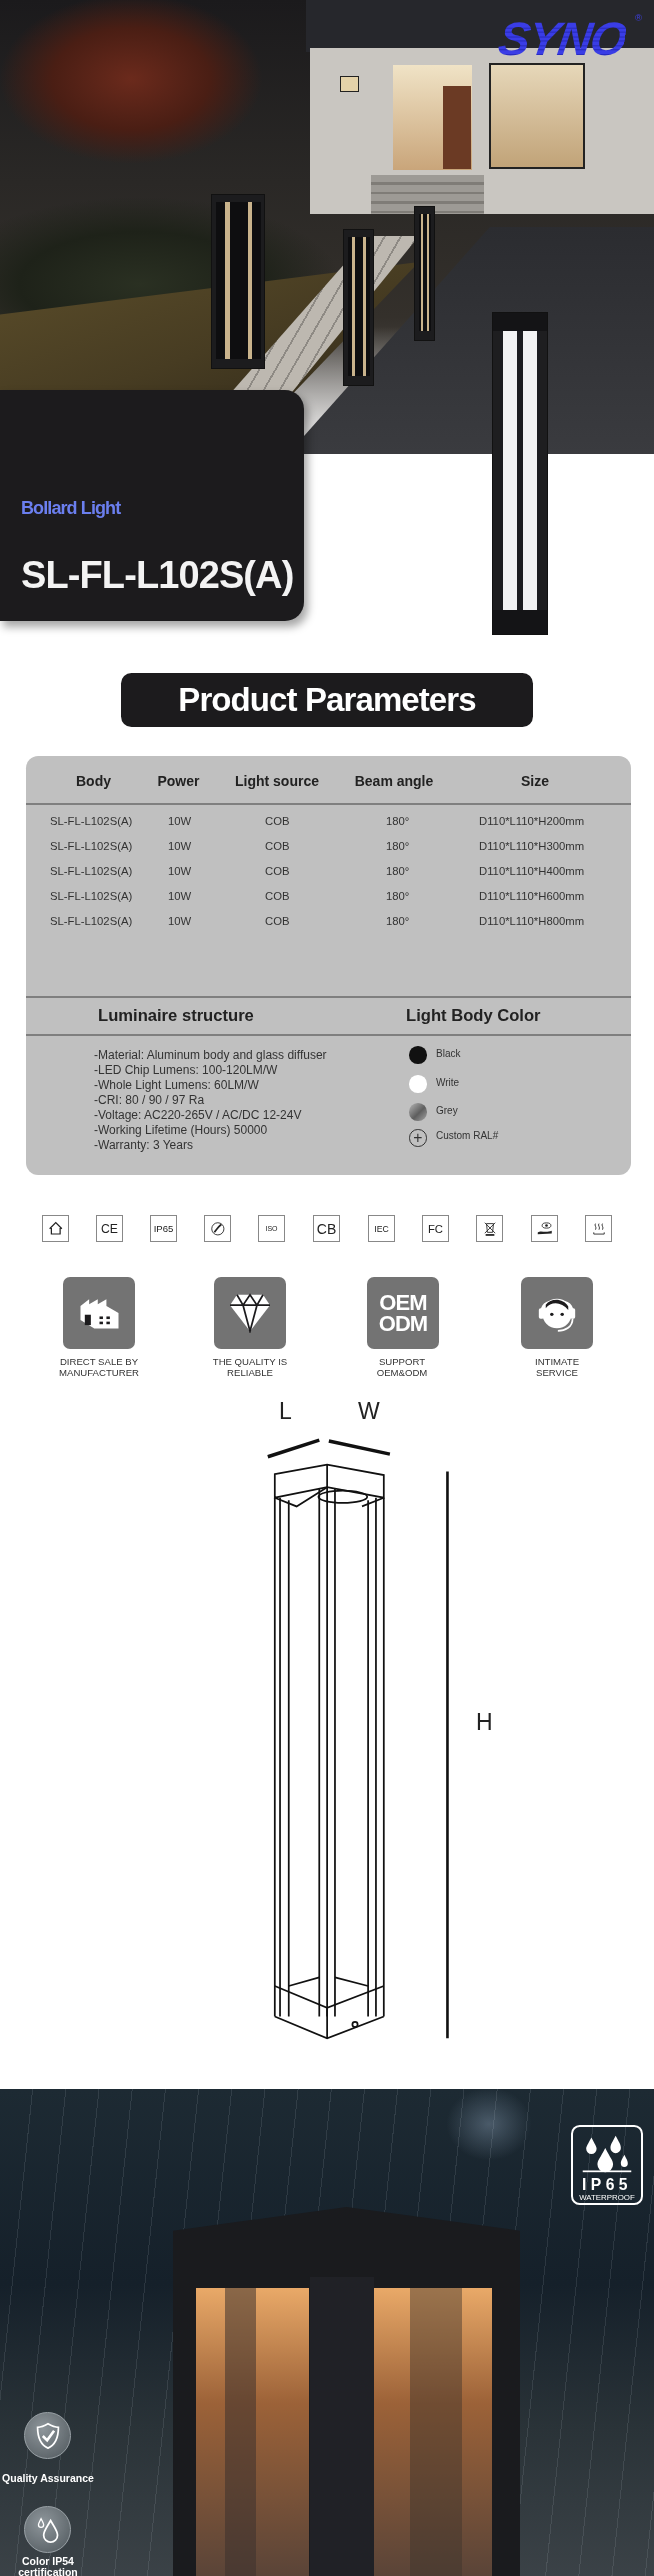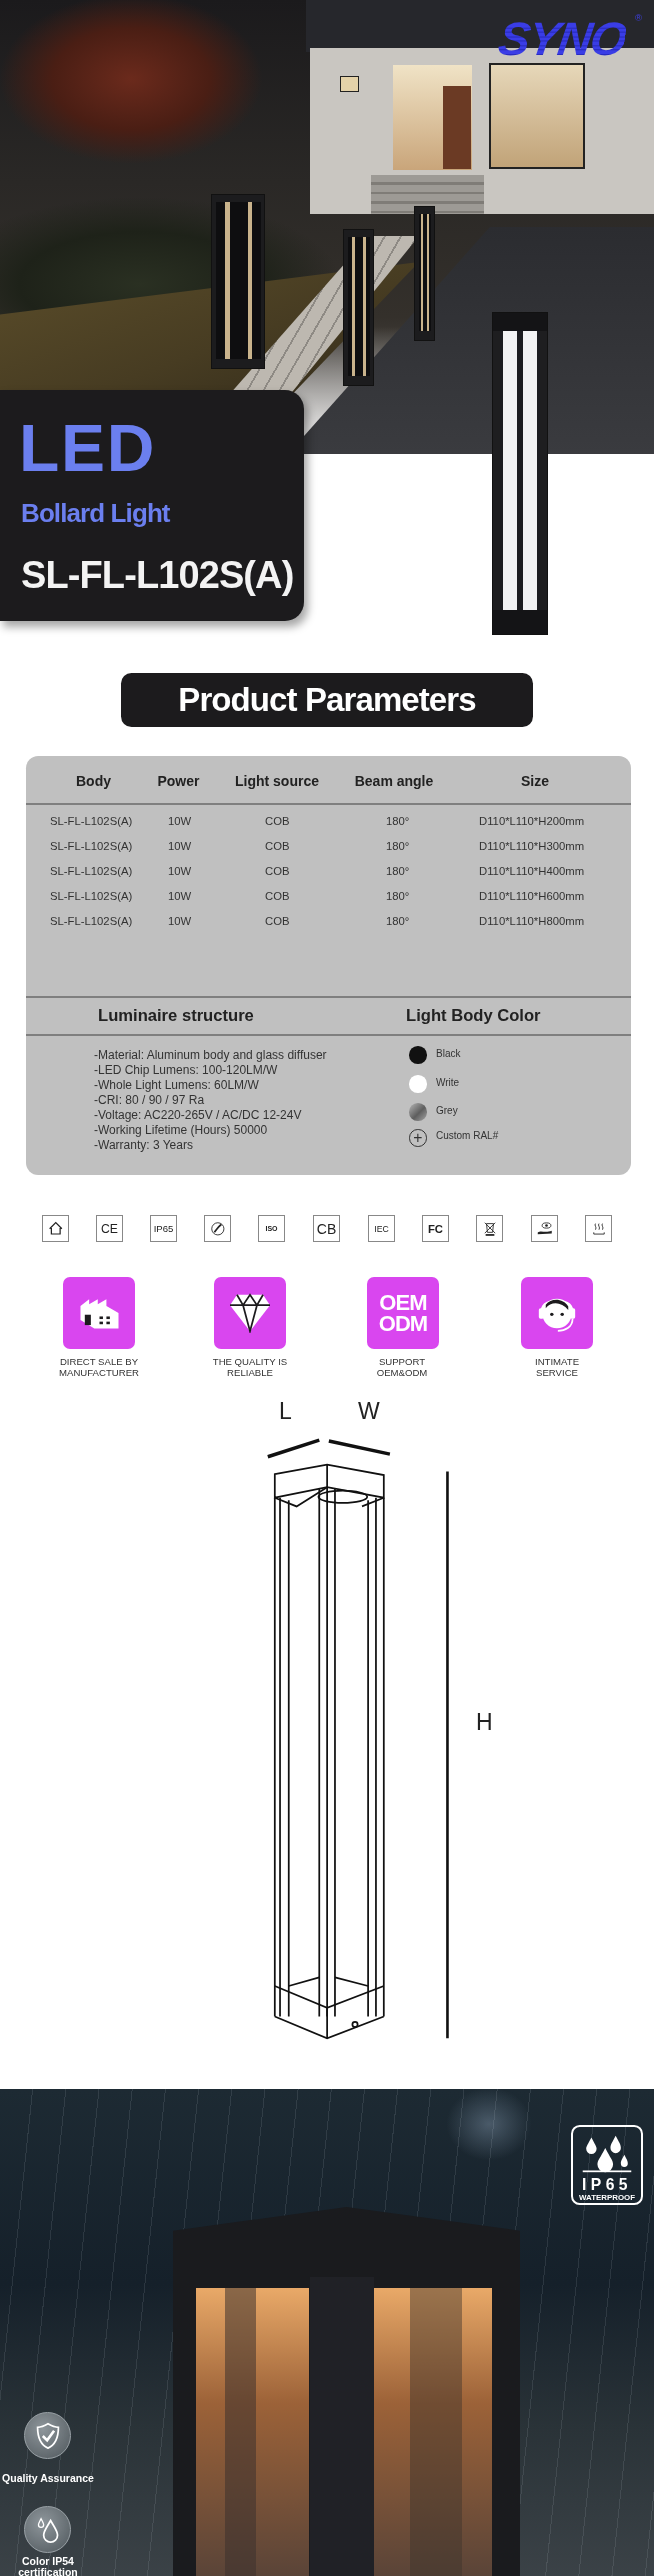--- a/index.html
+++ b/index.html
@@ -30,36 +30,36 @@
 .b3{left:414px;top:206px;width:21px;height:135px}
 .b4{left:492px;top:312px;width:56px;height:323px;background:#1e1e20}
 .b4 .glow{background:linear-gradient(90deg,#1e1e20 0 12%,#f4f4f4 12% 42%,#1e1e20 42% 56%,#f4f4f4 56% 86%,#1e1e20 86%);top:17.5px;bottom:24.4px}
 .b4 .cap{position:absolute;left:0;right:0;top:0;height:17.5px;background:#141416}
 .b4 .base{position:absolute;left:0;right:0;bottom:0;height:24.4px;background:#141416}
 .logo{left:499px;top:10.5px;font-family:"Liberation Sans",sans-serif;font-weight:bold;font-style:italic;font-size:47px;letter-spacing:-1.7px;color:#3d3fe0;
  background:repeating-linear-gradient(180deg,#3a3de6 0 3.5px,#2528b8 3.5px 4.4px);-webkit-background-clip:text;background-clip:text;-webkit-text-fill-color:transparent;transform:skewX(-8deg)}
 .logo-reg{left:635px;top:12.2px;color:#3d3fe0;font-size:9.6px}
 .title-panel{left:0;top:390px;width:304px;height:231px;background:#1c1b1d;border-radius:0 19px 19px 0;box-shadow:3.5px 5.2px 8.7px rgba(0,0,0,.35)}
 .t-led{left:19px;top:410px;font-size:66px;font-weight:bold;color:#6b7fef;letter-spacing:1.7px;font-family:"Liberation Sans",sans-serif}
-.t-sub{left:21px;top:498px;font-size:26px;font-weight:bold;color:#6b7fef;letter-spacing:-0.9px}
+.t-sub{left:21px;top:498px;font-size:18px;font-weight:bold;color:#6b7fef;letter-spacing:-0.9px}
 .t-model{left:21px;top:554px;font-size:38px;font-weight:bold;color:#f3f3f3;letter-spacing:-0.9px}
 
 .pp-head{left:121px;top:673px;width:412px;height:54px;background:#1c1b1d;border-radius:10.5px;color:#fff;font-size:33px;font-weight:bold;text-align:center;line-height:54px;letter-spacing:-0.9px}
 .table-card{left:26px;top:756px;width:605px;height:419px;background:#c0c0c0;border-radius:12.2px}
 .th{top:773px;font-weight:bold;font-size:14px;color:#222;text-align:center}
 .hr{left:26px;width:605px;height:1.7px;background:#7f7f7f}
 .tr{font-size:11.3px;color:#333;font-family:"Liberation Sans",sans-serif}
 .sec-title{font-size:16.6px;font-weight:bold;color:#222}
 .spec{left:94px;top:1048px;font-size:12px;color:#333;line-height:15px}
 .swatch{left:409px;width:17.5px;height:17.5px;border-radius:50%}
 .sw-label{left:436px;font-size:10px;color:#333}
 
-.cert{top:1215px;width:27px;height:27px;border:0.9px solid #888;background:#fff;display:flex;align-items:center;justify-content:center;font-size:8.7px;color:#222;font-weight:bold}
-
-.feat{top:1277px;width:72px;height:72px;background:#d946ef;border-radius:7px;display:flex;align-items:center;justify-content:center;color:#fff}
+.cert{top:1215px;width:27px;height:27px;border:0.9px solid #888;background:#fff;display:flex;align-items:center;justify-content:center;font-size:8.7px;color:#222;font-weight:normal}
+
+.feat{top:1277px;width:72px;height:72px;background:#737373;border-radius:7px;display:flex;align-items:center;justify-content:center;color:#fff}
 .feat-label{top:1356px;width:122px;text-align:center;font-size:9.6px;color:#333;line-height:11.3px;text-transform:uppercase}
 
 .dim-label{font-size:23px;color:#222}
 
 .rain{left:0;top:2089px;width:655px;height:487px;overflow:hidden;background:
  radial-gradient(ellipse 61px 52px at 489px 35px,rgba(120,140,160,.5),rgba(0,0,0,0) 70%),
  linear-gradient(180deg,#1d2a33 0%,#15202a 40%,#2a3338 70%,#3b4247 100%)}
 .rain-lines{position:absolute;inset:0;background:repeating-linear-gradient(96deg,rgba(255,255,255,0) 0 32px,rgba(200,210,220,.12) 32px 33px)}
 .lamp-top{position:absolute;left:173px;top:118px;width:347px;height:79px;background:#1a1b1e;clip-path:polygon(0 30%,50% 0,100% 30%,100% 100%,0 100%)}
 .lamp-body{position:absolute;left:173px;top:188px;width:347px;height:299px;background:#1a1b1e}
@@ -99,21 +99,20 @@
       <div class="glow"></div>
     </div>
   <div class="abs bollard b4">
       <div class="glow"></div>
       <div class="cap"></div>
       <div class="base"></div>
     </div>
   <div class="abs logo">SYNO</div>
   <div class="abs logo-reg">®</div>
   <div class="abs title-panel"></div>
-  <div class="abs t-led">LED</div>
   <div class="abs t-sub">Bollard Light</div>
   <div class="abs t-model">SL-FL-L102S(A)</div>
 </div>
 
 <div class="abs pp-head">Product Parameters</div>
 <div class="abs table-card"></div>
 
 <div class="abs th" style="left:54px;width:79px">Body</div>
 <div class="abs th" style="left:148px;width:61px">Power</div>
 <div class="abs th" style="left:229px;width:96px">Light source</div>
@@ -308,21 +307,21 @@
 
   <div class="ip-badge">
     <svg width="52" height="40" viewBox="0 0 60 46" style="margin-top:7px">
       <path d="M12 4 C8 12 6 14 6 17 A6 6 0 0 0 18 17 C18 14 16 12 12 4 Z" fill="#fff"></path>
       <path d="M40 2 C36 10 34 12 34 16 A6 6 0 0 0 46 16 C46 12 44 10 40 2 Z" fill="#fff"></path>
       <path d="M28 16 C22 28 19 30 19 35 A9 9 0 0 0 37 35 C37 30 34 28 28 16 Z" fill="#fff"></path>
       <path d="M50 24 C47 30 46 31 46 34 A4 4 0 0 0 54 34 C54 31 53 30 50 24 Z" fill="#fff"></path>
       <rect x="2" y="42" width="56" height="2" fill="#fff"></rect>
     </svg>
     <div style="font-size:15.7px;font-weight:bold;letter-spacing:4.4px;line-height:15.7px">IP65</div>
-    <div style="font-size:7.9px;font-weight:bold;line-height:10.5px">WATERPROOF</div>
+    <div style="font-size:7.9px;font-weight:normal;line-height:10.5px">WATERPROOF</div>
   </div>
 
   <div class="badge-circle" style="top:323px">
     <svg width="26" height="28" viewBox="0 0 30 32">
         <path d="M15 2 C10 5 6 6 3 6 C3 20 8 27 15 30 C22 27 27 20 27 6 C24 6 20 5 15 2 Z" fill="none" stroke="#fff" stroke-width="2"></path>
         <path d="M9 16 L14 21 L22 10" fill="none" stroke="#fff" stroke-width="3"></path>
       </svg>
   </div>
   <div class="badge-text" style="top:384px">Quality Assurance</div>
 

